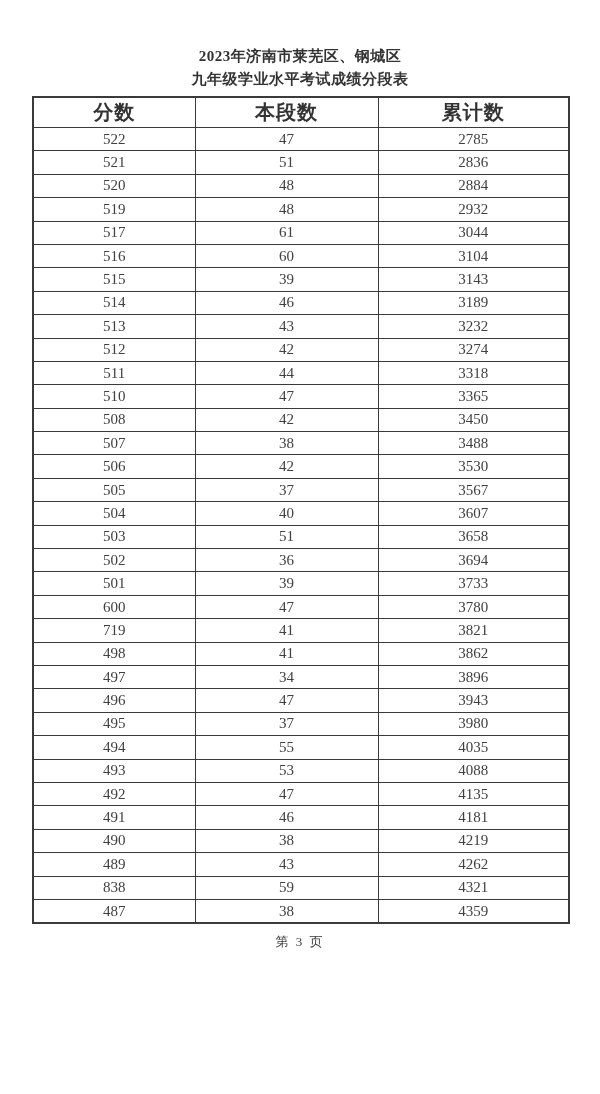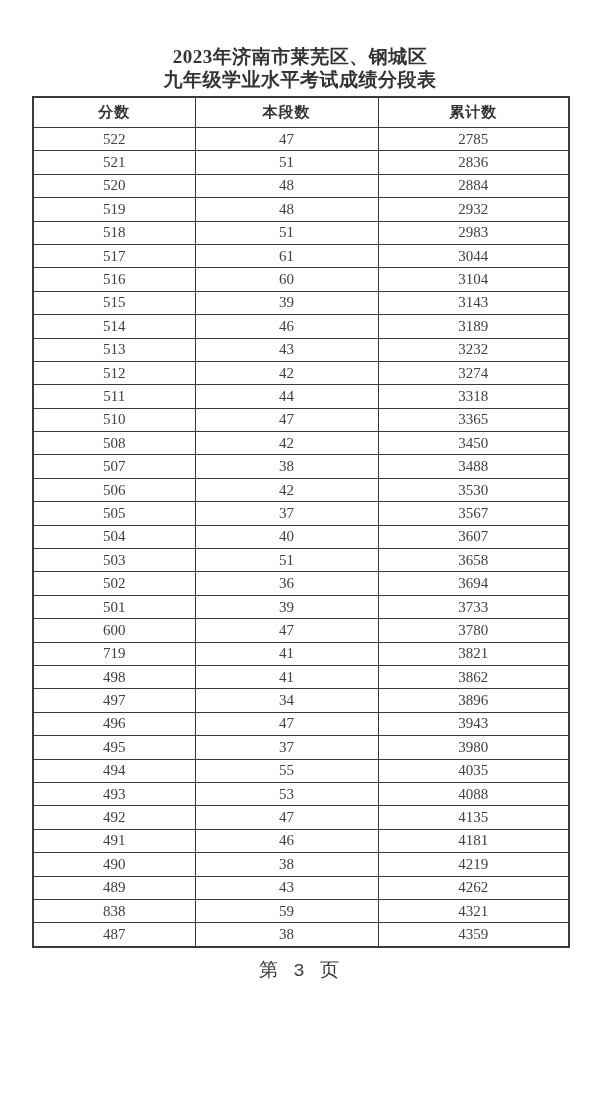--- a/index.html
+++ b/index.html
@@ -14,60 +14,59 @@
     background: #ffffff;
     font-family: "Liberation Serif", "DejaVu Serif", serif;
     color: #3b3b3b;
     overflow: hidden;
   }
   .titles {
     padding-top: 45px;
     text-align: center;
   }
   .title-line {
-    font-size: 19px;
+    font-size: 15px;
     font-weight: bold;
     line-height: 23px;
     color: #333333;
     letter-spacing: 0.5px;
   }
   table.score-table {
     border-collapse: collapse;
     table-layout: fixed;
     margin-left: 32px;
     margin-top: 5px;
     width: 536px;
     border: 2px solid #3a3a3a;
   }
   table.score-table th {
     border: 1.5px solid #3a3a3a;
     height: 27px;
-    font-size: 15px;
+    font-size: 20px;
     font-weight: bold;
     text-align: center;
     vertical-align: middle;
     color: #333333;
     letter-spacing: 1px;
   }
   table.score-table td {
     border: 1.5px solid #3a3a3a;
     height: 22.4px;
     font-size: 15px;
     text-align: center;
     vertical-align: middle;
     color: #404040;
     padding: 0;
   }
   .footer {
     margin-top: 9px;
     text-align: center;
-    font-size: 19px;
+    font-size: 13px;
     color: #3b3b3b;
     letter-spacing: 2px;
-    font-family: Liberation Mono, monospace;
   }
 </style>
 </head>
 <body>
 
 <div class="page">
 
   <div class="titles">
     <div class="title-line">2023年济南市莱芜区、钢城区</div>
     <div class="title-line">九年级学业水平考试成绩分段表</div>
@@ -101,25 +100,20 @@
           <td>520</td>
           <td>48</td>
           <td>2884</td>
         </tr>
         <tr>
           <td>519</td>
           <td>48</td>
           <td>2932</td>
         </tr>
         <tr>
-          <td>518</td>
-          <td>51</td>
-          <td>2983</td>
-        </tr>
-        <tr>
           <td>517</td>
           <td>61</td>
           <td>3044</td>
         </tr>
         <tr>
           <td>516</td>
           <td>60</td>
           <td>3104</td>
         </tr>
         <tr>

